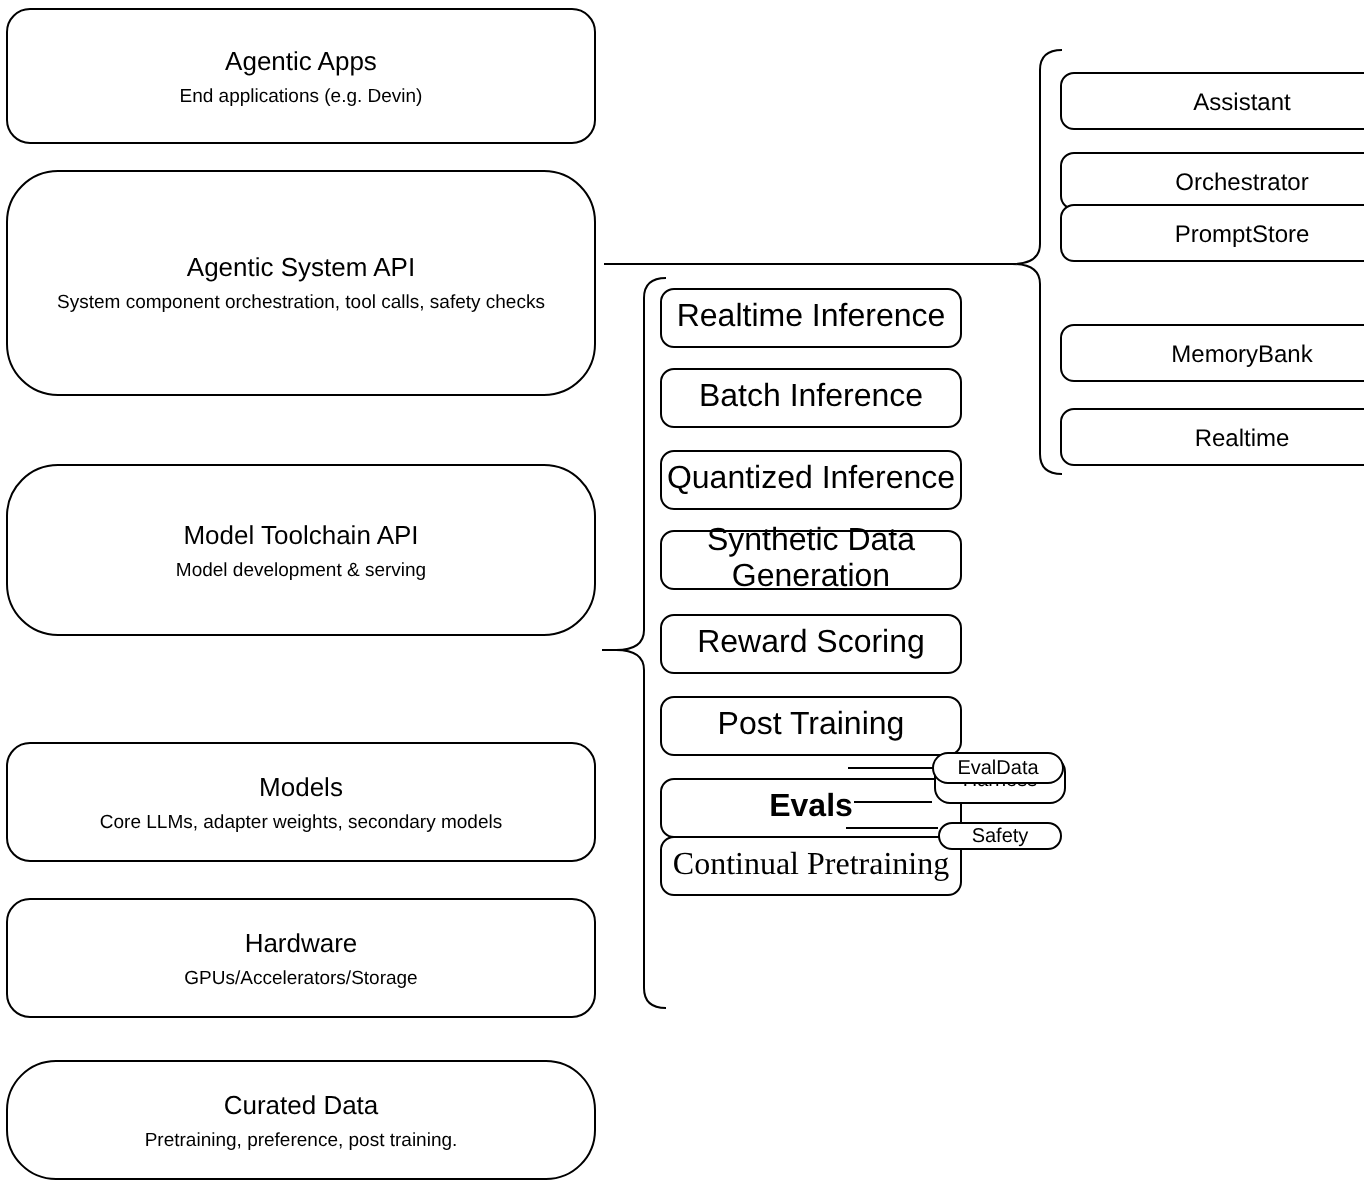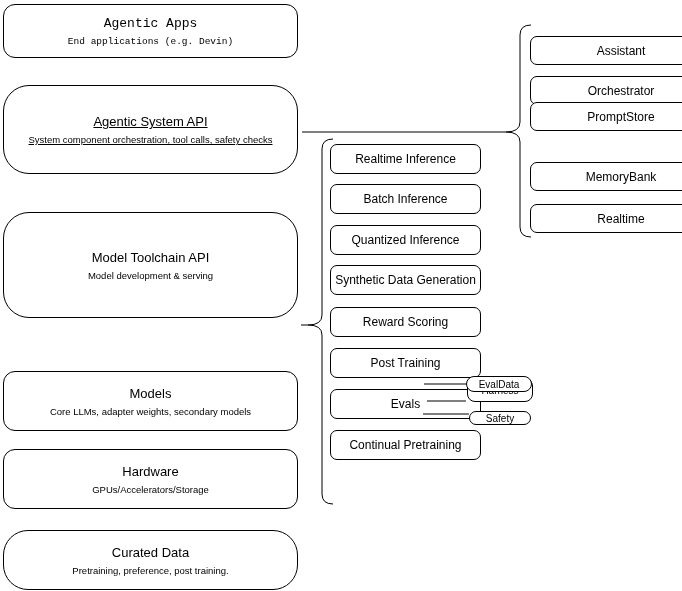--- a/index.html
+++ b/index.html
@@ -27,21 +27,21 @@
     text-align: center;
     z-index: 1;
     color: #000000;
   }
   .layer-box { left: 3px; width: 295px; border-radius: 12px; gap: 5px; }
   .layer-box.big { border-radius: 26px; }
   .layer-title { font-size: 13px; line-height: 15px; }
   .layer-sub   { font-size: 9.5px; line-height: 11px; }
   .mid-box {
     left: 330px; width: 151px; height: 30px;
-    border-radius: 7px; font-size: 12px;
+    border-radius: 7px; font-size: 16px;
   }
   .right-box {
     left: 530px; width: 182px; height: 29px;
     border-radius: 7px; font-size: 12px;
   }
   .pill {
     position: absolute;
     box-sizing: border-box;
     background: #ffffff;
     border: 1px solid #000000;
@@ -59,31 +59,31 @@
     width: 682px; height: 591px;
     z-index: 2;
     pointer-events: none;
   }
 </style>
 </head>
 <body>
 
 <div id="canvas">
 
-  <div class="box layer-box" style="top:4px; height:54px;font-family:Liberation Mono, monospace;">
+  <div class="box layer-box" style="top:4px; height:68px;">
     <div class="layer-title">Agentic Apps</div>
     <div class="layer-sub">End applications (e.g. Devin)</div>
   </div>
 
-  <div class="box layer-box big" style="top:85px; height:89px;text-decoration:underline;">
+  <div class="box layer-box big" style="top:85px; height:113px;">
     <div class="layer-title">Agentic System API</div>
     <div class="layer-sub">System component orchestration, tool calls, safety checks</div>
   </div>
 
-  <div class="box layer-box big" style="top:212px; height:106px;">
+  <div class="box layer-box big" style="top:232px; height:86px;">
     <div class="layer-title">Model Toolchain API</div>
     <div class="layer-sub">Model development &amp; serving</div>
   </div>
 
   <div class="box layer-box" style="top:371px; height:60px;">
     <div class="layer-title">Models</div>
     <div class="layer-sub">Core LLMs, adapter weights, secondary models</div>
   </div>
 
   <div class="box layer-box" style="top:449px; height:60px;">
@@ -95,22 +95,22 @@
     <div class="layer-title">Curated Data</div>
     <div class="layer-sub">Pretraining, preference, post training.</div>
   </div>
 
   <div class="box mid-box" style="top:144px;">Realtime Inference</div>
   <div class="box mid-box" style="top:184px;">Batch Inference</div>
   <div class="box mid-box" style="top:225px;">Quantized Inference</div>
   <div class="box mid-box" style="top:265px;">Synthetic Data Generation</div>
   <div class="box mid-box" style="top:307px;">Reward Scoring</div>
   <div class="box mid-box" style="top:348px;">Post Training</div>
-  <div class="box mid-box" style="top:389px;">Evals</div>
-  <div class="box mid-box" style="top:430px;">Continual Pretraining</div>
+  <div class="box mid-box" style="top:389px;font-weight:bold;">Evals</div>
+  <div class="box mid-box" style="top:418px;font-family:Liberation Serif, serif;">Continual Pretraining</div>
 
   <div class="pill" style="left:467px; top:378px; width:66px; height:24px;">Harness</div>
   <div class="pill" style="left:466px; top:376px; width:66px; height:16px;">EvalData</div>
   <div class="pill" style="left:469px; top:411px; width:62px; height:14px;">Safety</div>
 
   <div class="box right-box" style="top:36px;">Assistant</div>
   <div class="box right-box" style="top:76px;">Orchestrator</div>
   <div class="box right-box" style="top:102px;">PromptStore</div>
   <div class="box right-box" style="top:162px;">MemoryBank</div>
   <div class="box right-box" style="top:204px;">Realtime</div>

